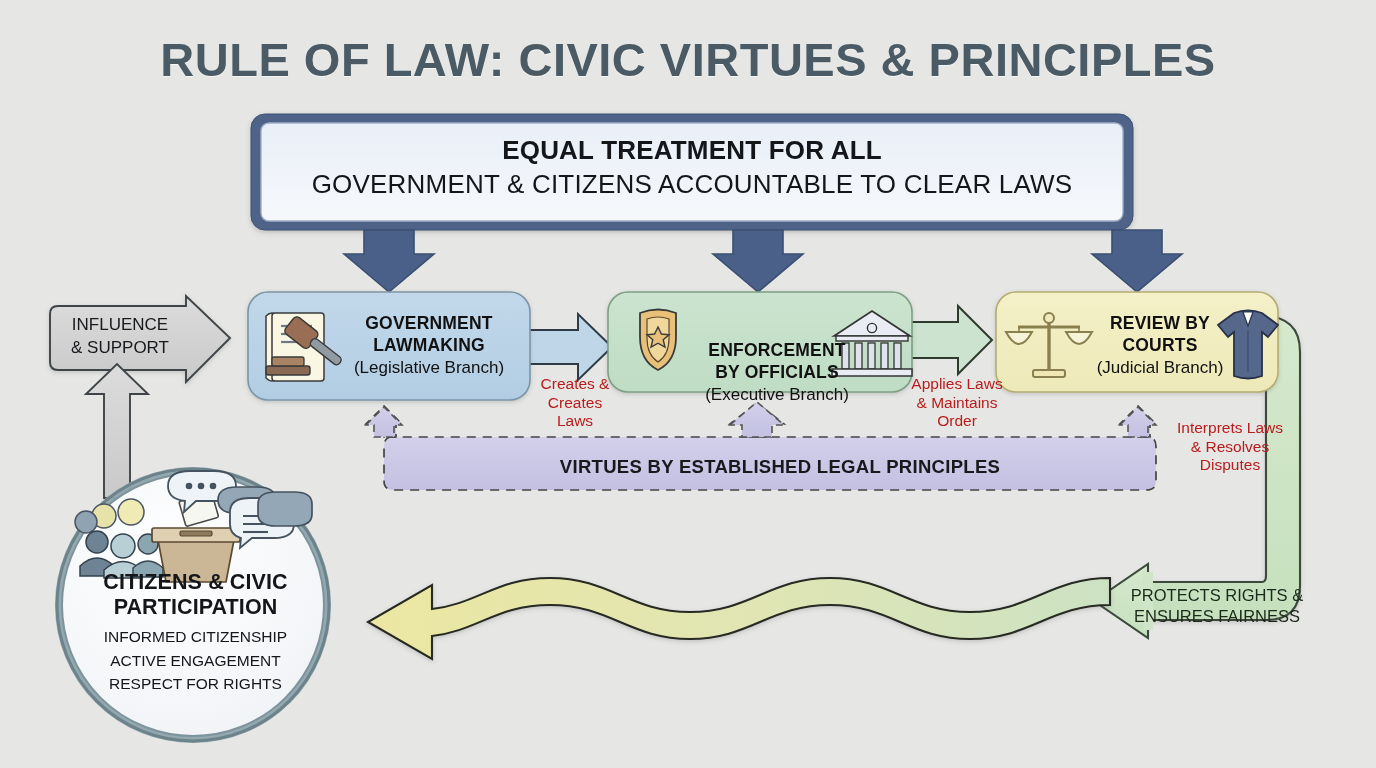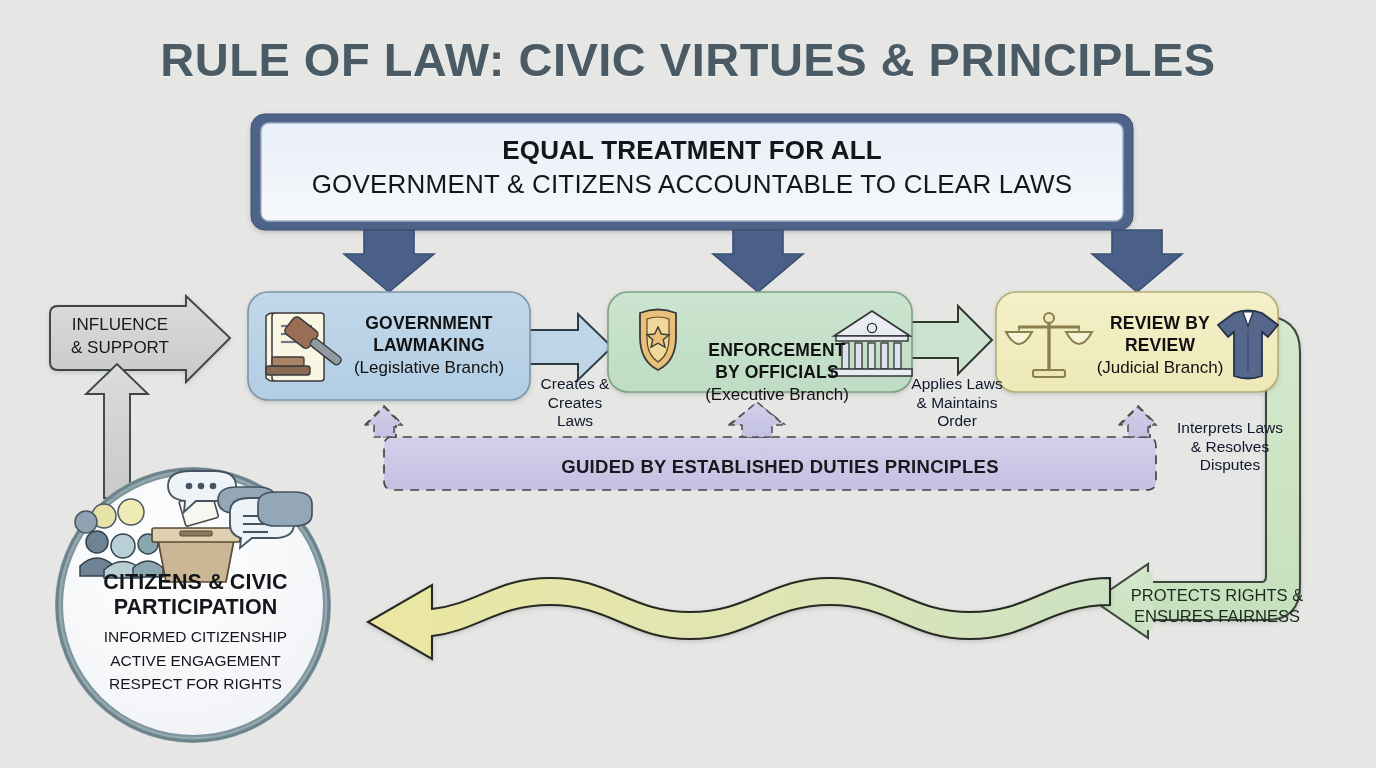--- a/index.html
+++ b/index.html
@@ -33,21 +33,21 @@
   
   .branch-txt{text-align:center;color:#111;}
   .branch-txt .n1{font-size:17.5px;font-weight:bold;line-height:22px;letter-spacing:.2px;}
   .branch-txt .n2{font-size:17px;font-weight:400;line-height:23px;}
 
   #b1-txt{left:336px;top:312px;width:186px;}
   #b2-txt{left:686px;top:312px;width:182px;margin-top:27px;}
   #b3-txt{left:1072px;top:312px;width:176px;}
 
   
-  .conn-lab{text-align:center;color:#0f172a;font-size:15.5px;line-height:18.5px;}
+  .conn-lab{text-align:center;color:#b91c1c;font-size:15.5px;line-height:18.5px;}
   #lab-creates{left:521px;top:375px;width:108px;}
   #lab-applies{left:898px;top:375px;width:118px;}
   #lab-interprets{left:1163px;top:419px;width:134px;}
 
   
   #lab-influence{
     left:56px;top:313px;width:128px;text-align:center;
     color:#17191c;font-size:17px;line-height:23px;
   }
 
@@ -336,21 +336,21 @@
 </div>
 
 <div class="ov branch-txt" id="b2-txt">
   <div class="n1">ENFORCEMENT</div>
   <div class="n1">BY OFFICIALS</div>
   <div class="n2">(Executive Branch)</div>
 </div>
 
 <div class="ov branch-txt" id="b3-txt">
   <div class="n1">REVIEW BY</div>
-  <div class="n1">REVIEW</div>
+  <div class="n1">COURTS</div>
   <div class="n2">(Judicial Branch)</div>
 </div>
 
 <div class="ov conn-lab" id="lab-creates">
   <div>Creates &amp;</div>
   <div>Creates</div>
   <div>Laws</div>
 </div>
 
 <div class="ov conn-lab" id="lab-applies">
@@ -363,21 +363,21 @@
   <div>Interprets Laws</div>
   <div>&amp; Resolves</div>
   <div>Disputes</div>
 </div>
 
 <div class="ov" id="lab-influence">
   <div>INFLUENCE</div>
   <div>&amp; SUPPORT</div>
 </div>
 
-<div class="ov" id="lab-guided">GUIDED BY ESTABLISHED DUTIES PRINCIPLES</div>
+<div class="ov" id="lab-guided">VIRTUES BY ESTABLISHED LEGAL PRINCIPLES</div>
 
 <div class="ov" id="lab-protects">
   <div>PROTECTS RIGHTS &amp;</div>
   <div>ENSURES FAIRNESS</div>
 </div>
 
 <div class="ov" id="circle-txt">
   <div class="ct">CITIZENS &amp; CIVIC</div>
   <div class="ct">PARTICIPATION</div>
   <div class="cs">

